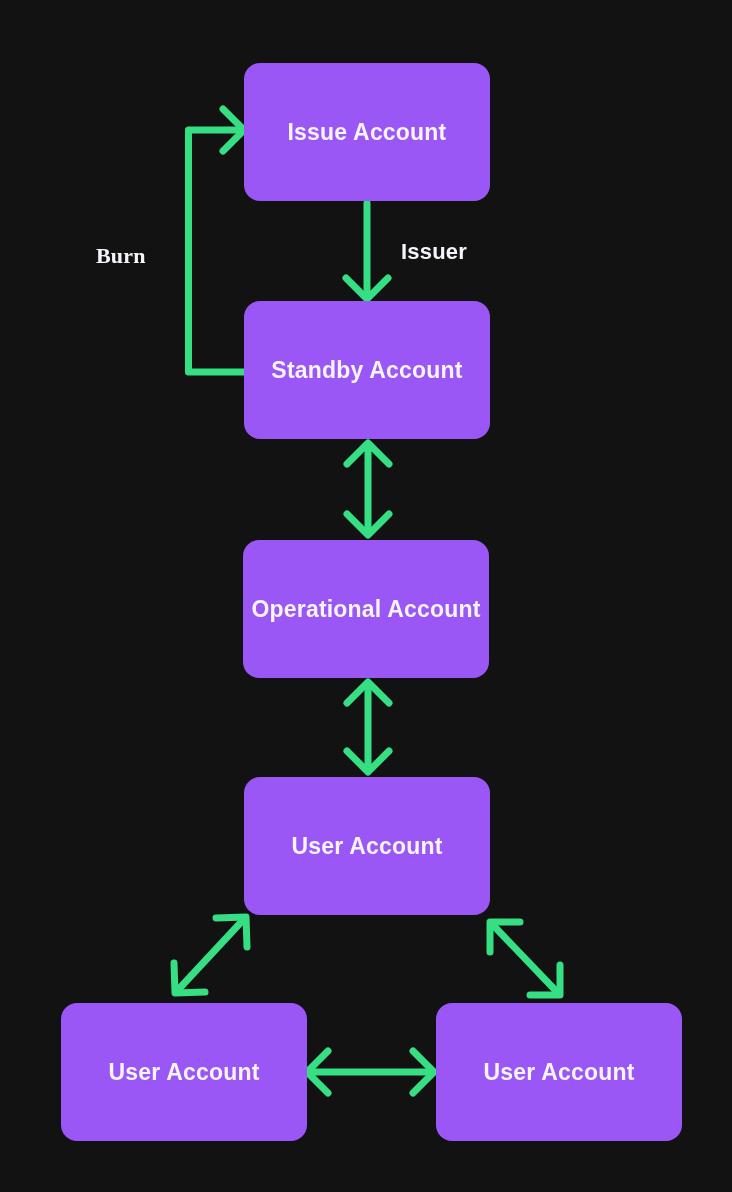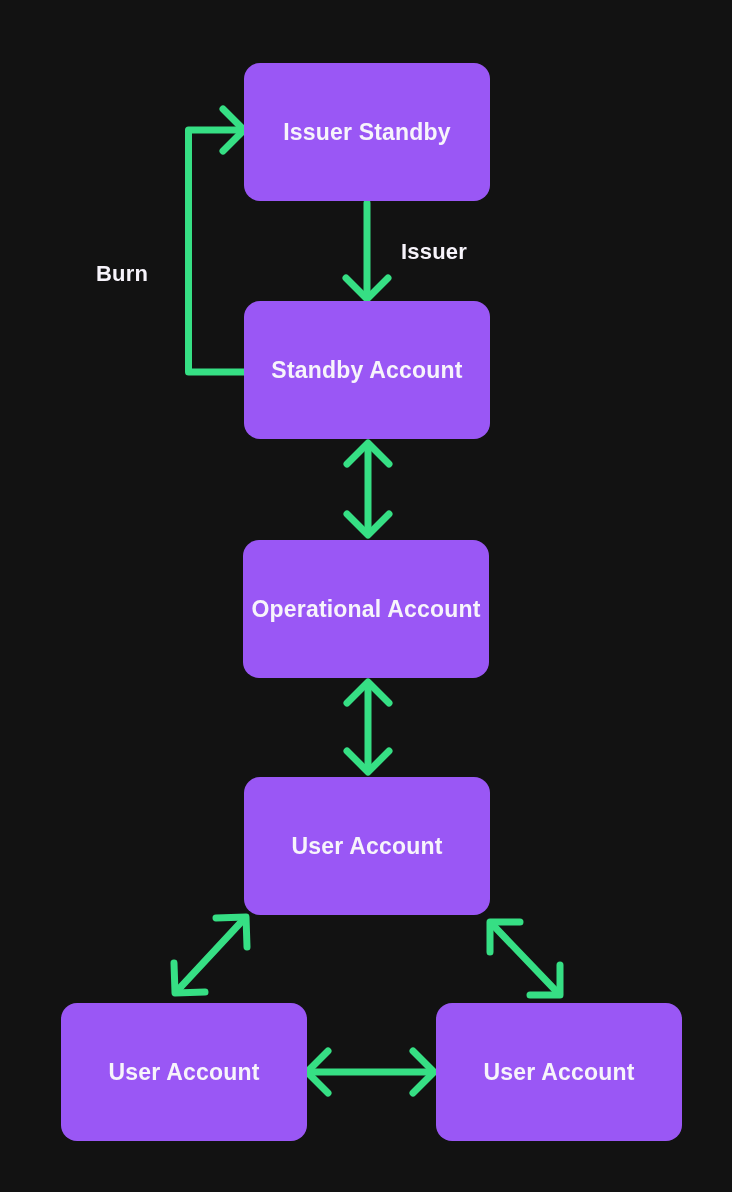--- a/index.html
+++ b/index.html
@@ -52,21 +52,21 @@
   #node-user-center { left: 244px; top: 777px; }
   #node-user-left   { left: 61px;  top: 1003px; }
   #node-user-right  { left: 436px; top: 1003px; }
   .edge-label {
     position: absolute;
     color: var(--text);
     font-size: 22px;
     font-weight: 700;
     letter-spacing: 0.2px;
   }
-  #label-burn  { left: 96px;  top: 261px; }
+  #label-burn  { left: 96px;  top: 243px; font-family: Liberation Serif, serif; }
   #label-issue { left: 401px; top: 239px; }
 </style>
 </head>
 <body>
 
 <div class="canvas">
 
   <svg class="edges-layer" viewBox="0 0 732 1192" xmlns="http://www.w3.org/2000/svg">
 
     <g>
@@ -104,21 +104,21 @@
     </g>
 
     <g>
       <path class="edge" d="M310,1072 L431,1072"></path>
       <path class="edge" d="M328,1051 L307,1072 L328,1093"></path>
       <path class="edge" d="M413,1051 L434,1072 L413,1093"></path>
     </g>
   </svg>
 
   <div class="node" id="node-issuer">
-    <span>Issuer Standby</span>
+    <span>Issue Account</span>
   </div>
 
   <div class="node" id="node-operational">
     <span>Operational Account</span>
   </div>
 
   <div class="node" id="node-standby">
     <span>Standby Account</span>
   </div>
 

